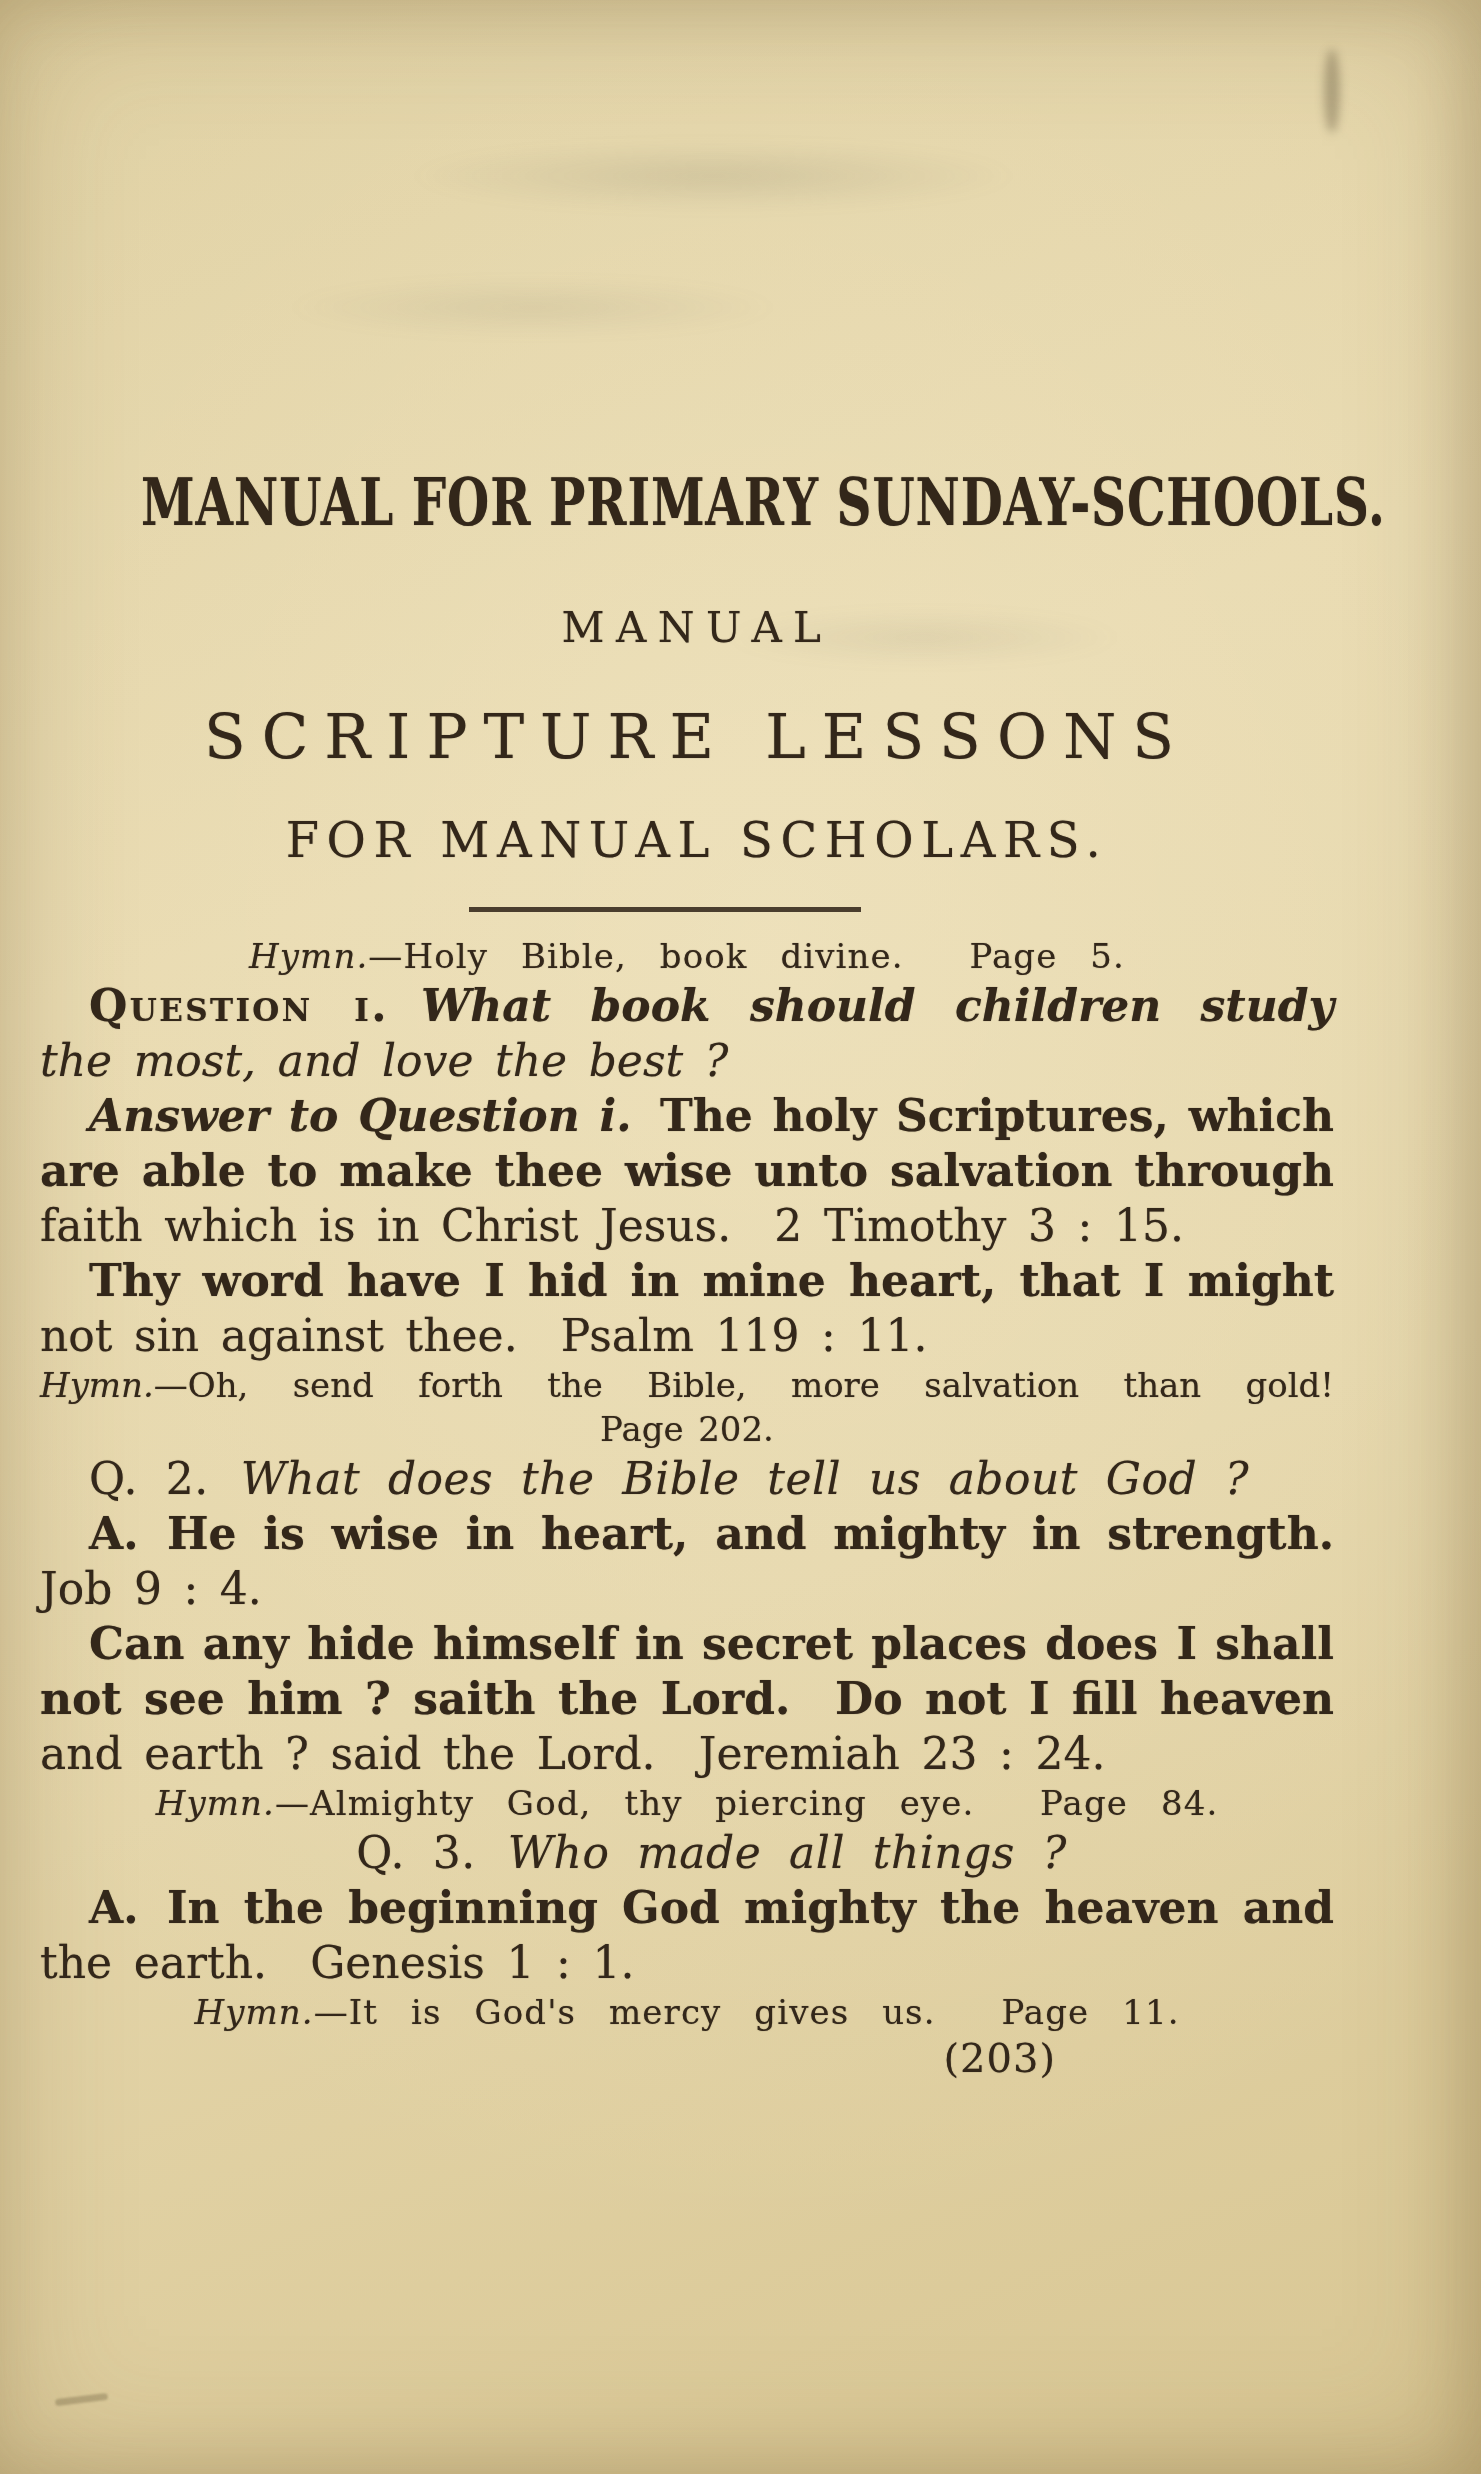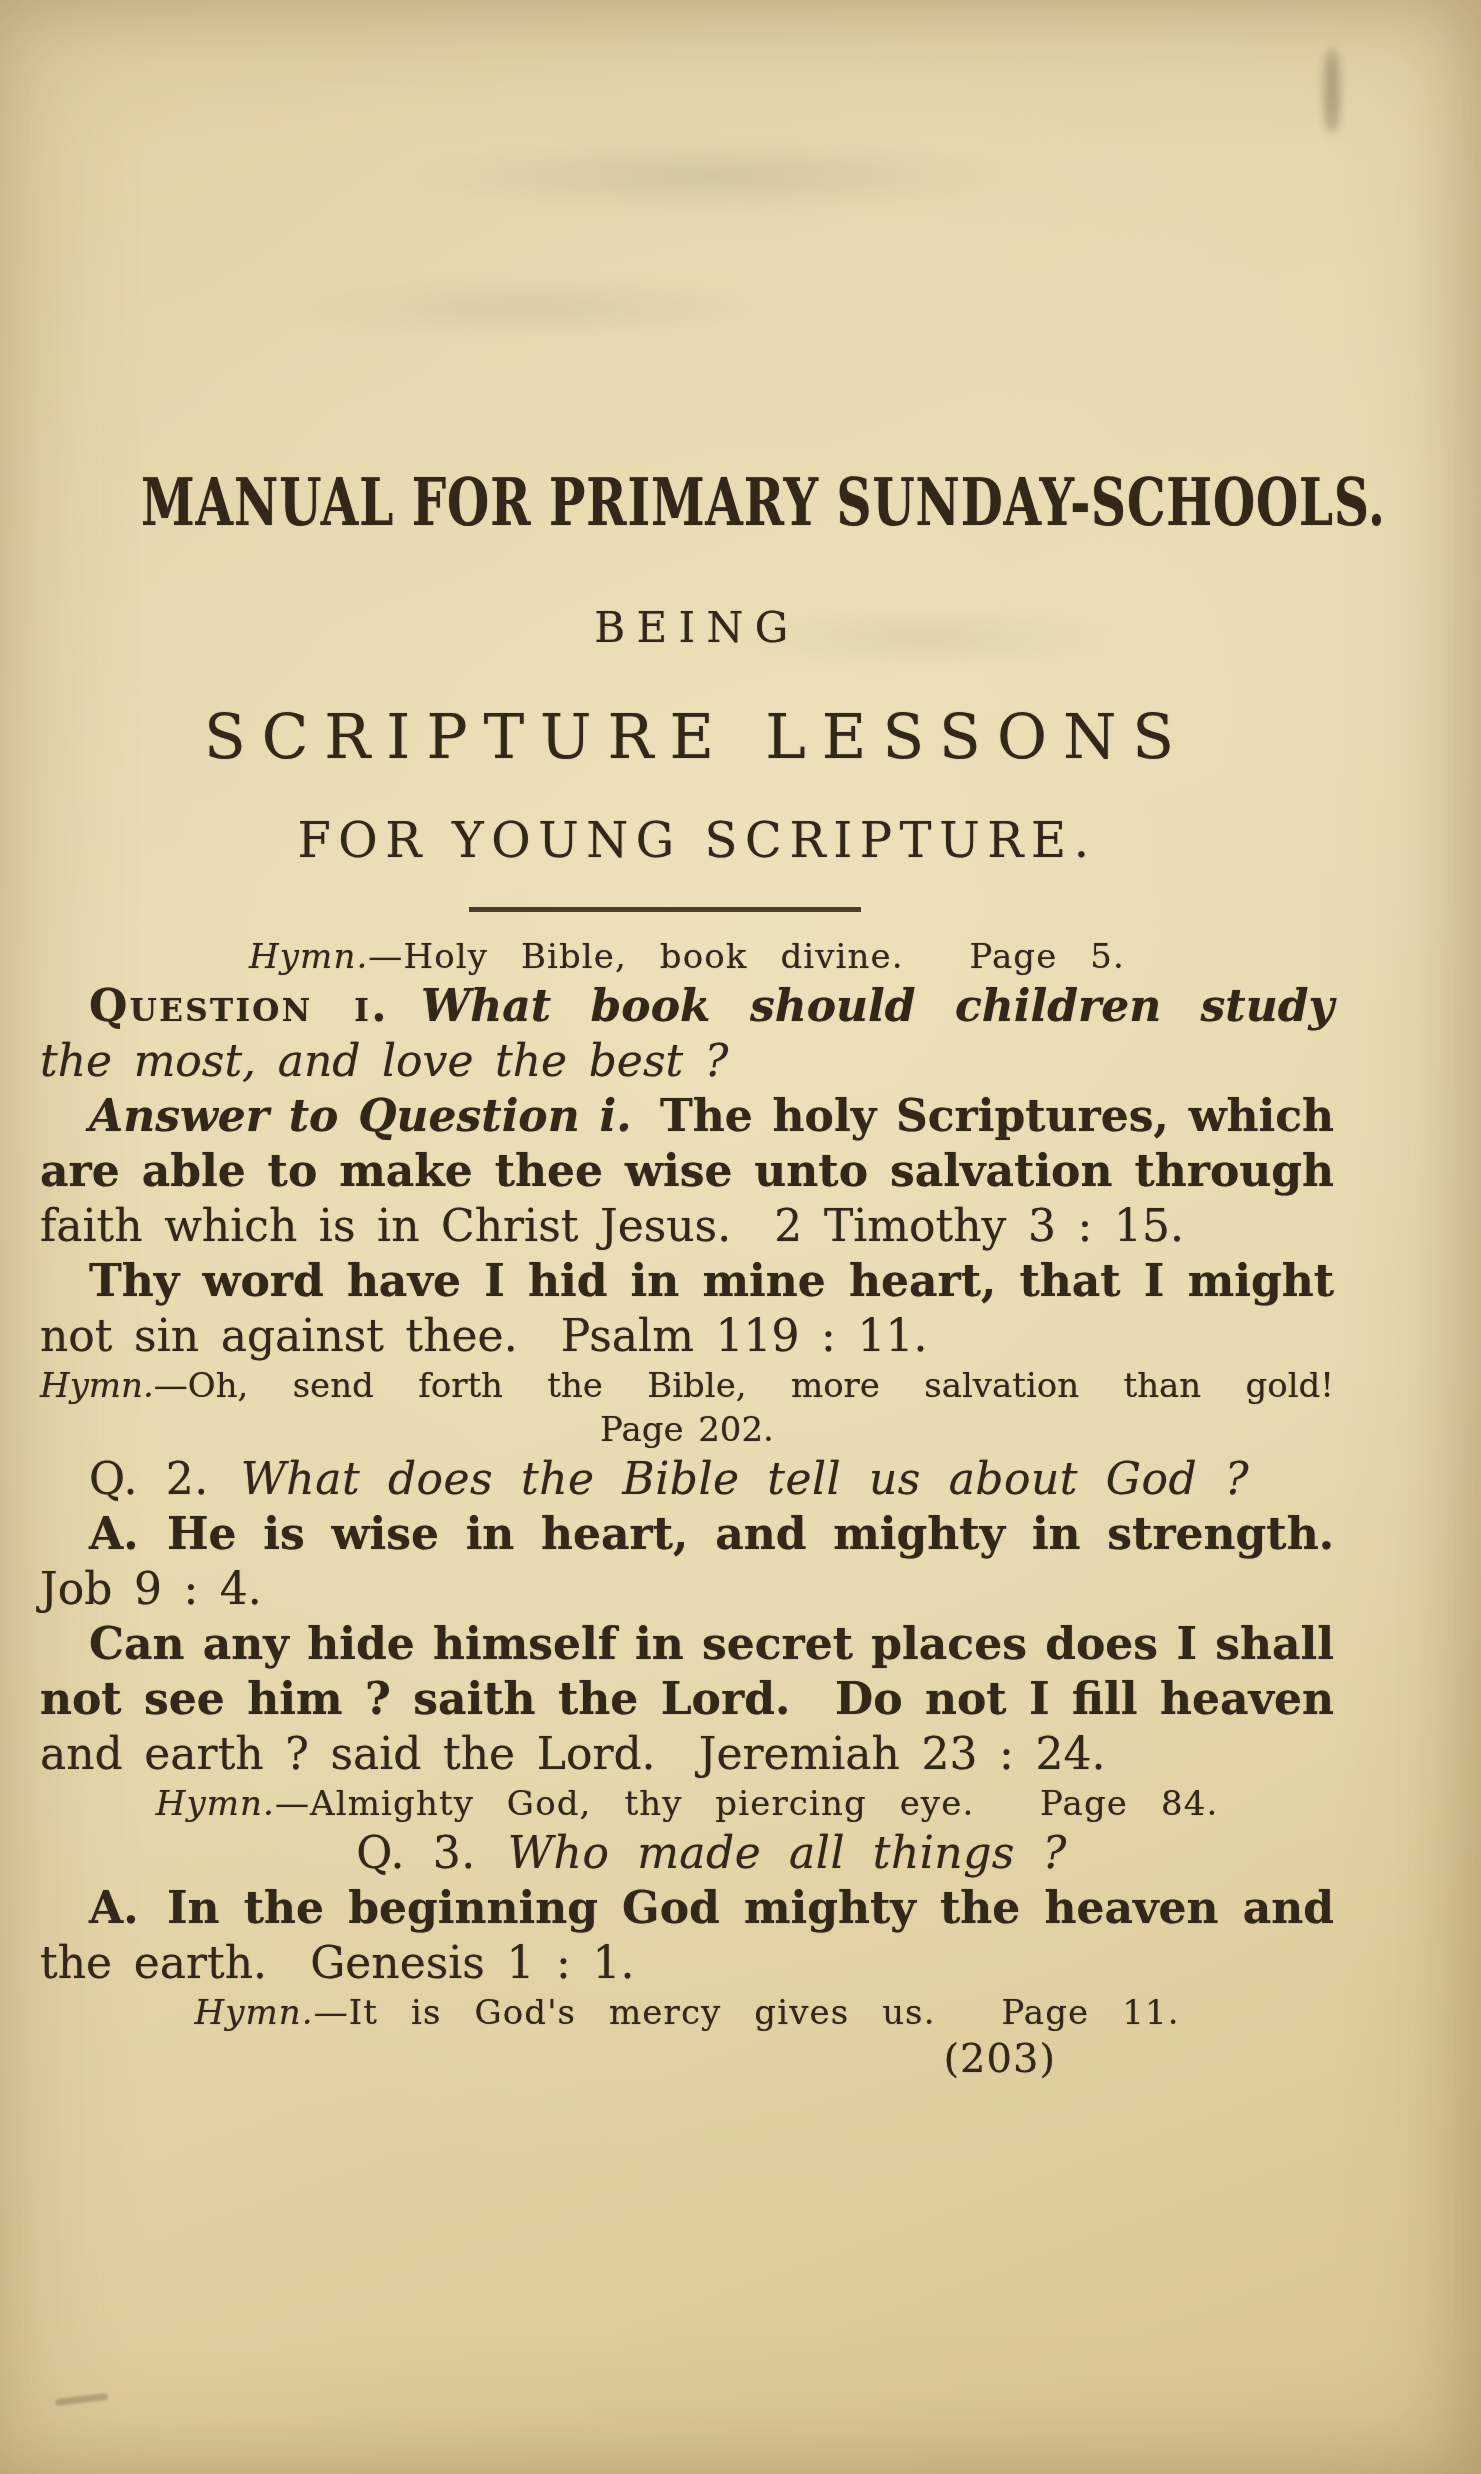--- a/index.html
+++ b/index.html
@@ -85,23 +85,23 @@
 <div class="page">
 
   <div class="bleed bleed-1"></div>
   <div class="bleed bleed-2"></div>
   <div class="bleed bleed-3"></div>
   <div class="smudge-top-right"></div>
   <div class="mark-bottom-left"></div>
 
   <header class="masthead">
     <h1 class="book-title">MANUAL FOR PRIMARY SUNDAY-SCHOOLS.</h1>
-    <div class="being">BEING</div>
+    <div class="being">MANUAL</div>
     <div class="series">SCRIPTURE LESSONS</div>
-    <div class="audience">FOR YOUNG SCRIPTURE.</div>
+    <div class="audience">FOR MANUAL SCHOLARS.</div>
     <div class="rule"></div>
   </header>
 
   <main class="content">
 
     <p class="hymn hymn-center mb-hymn1"><span class="it">Hymn.</span><span>—Holy Bible, book divine.&nbsp; Page 5.</span></p>
 
     <p class="para mb-q1">
         <span class="jline indent"><span class="sc qlabel">Question i.</span><span class="qtext">What book should children study</span></span>
         <span class="lastline qtext">the most, and love the best&nbsp;?</span>

